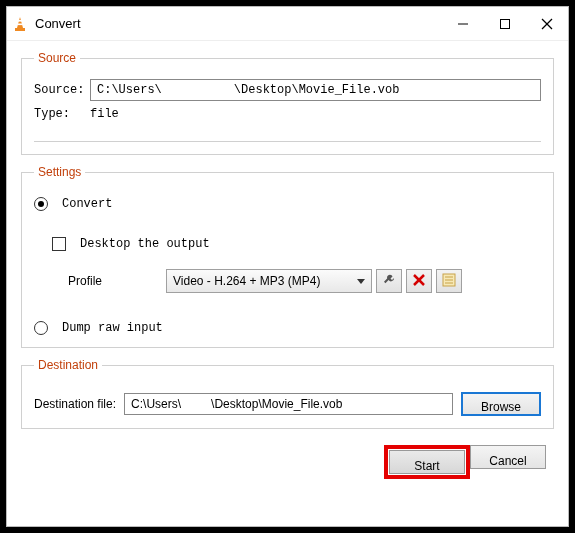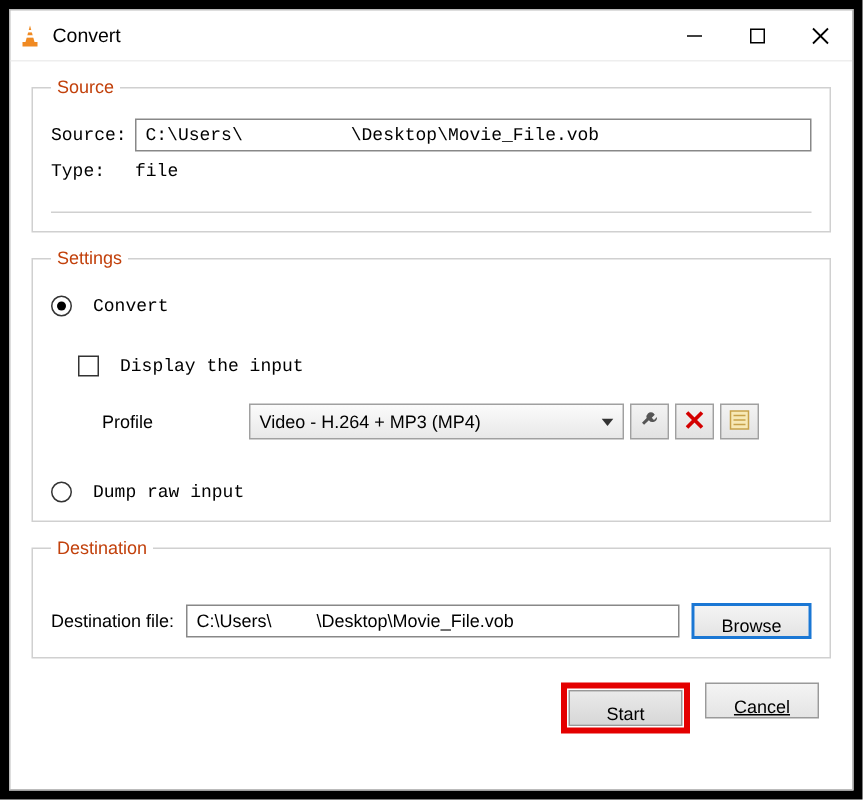--- a/index.html
+++ b/index.html
@@ -100,21 +100,21 @@
     flex: 0 0 14px;
   }
   .indent1 { margin-left: 18px; }
   .settings-body { display: flex; flex-direction: column; gap: 8px; margin-top: 4px; }
   .profile-row {
     display: flex; align-items: center; gap: 4px; margin-top: 10px;
     margin-left: 34px;
   }
   .profile-label { width: 94px; }
   .select {
-    width: 250px; height: 24px;
+    width: 206px; height: 24px;
     background: linear-gradient(#fbfbfb,#e8e8e8);
     border: 1px solid #a0a0a0;
     display: flex; align-items: center; justify-content: space-between;
     padding: 0 6px;
     font-size: 12px;
   }
   .iconbtn {
     width: 26px; height: 24px;
     border: 1px solid #a0a0a0;
     background: linear-gradient(#f3f3f3,#e2e2e2);
@@ -138,35 +138,35 @@
     font-size: 12px;
     font-family: inherit;
     display: inline-flex; align-items: flex-end; justify-content: center;
     min-width: 72px;
   }
   .btn.browse {
     border: 2px solid #1a77d4;
     min-width: 80px;
   }
   .footer {
-    display: flex; justify-content: flex-end; gap: 10px;
+    display: flex; justify-content: flex-end; 
     padding-right: 8px;
     margin-top: 6px;
   }
   .start-wrap {
     border: 4px solid #e40000;
     display: inline-flex;
     padding: 1px;
   }
   .btn.start {
     border: 1px solid #999;
     min-width: 76px;
     background: linear-gradient(#eaeaea,#d7d7d7);
   }
-  .btn.cancel { min-width: 76px; border:1px solid #9a9a9a;text-decoration:underline;}
+  .btn.cancel { min-width: 76px; border:1px solid #9a9a9a;}
 </style>
 </head>
 <body>
 
 <div class="window">
   <div class="titlebar">
     <div class="icon-slot">
       <span class="vlc-cone">
         <svg width="14" height="16" viewBox="0 0 14 16">
           <polygon points="7,1 10,12 4,12" fill="#f08a22"></polygon>
@@ -216,21 +216,21 @@
       <div class="settings-body">
         <div class="row">
           <span class="radio">
               <span class="dot"></span>
             </span>
           <span class="lbl">Convert</span>
         </div>
 
         <div class="row indent1" style="margin-top:18px">
           <span class="checkbox"></span>
-          <span class="lbl">Display the input</span>
+          <span class="lbl">Desktop the output</span>
         </div>
 
         <div class="profile-row">
           <span class="lbl profile-label">Profile</span>
           <div class="select">
             <span>Video - H.264 + MP3 (MP4)</span>
             <span>
               <svg width="8" height="6">
                   <polygon points="0,0 8,0 4,5" fill="#333"></polygon>
                 </svg>
@@ -265,21 +265,21 @@
 
         <div class="row" style="margin-top:20px">
           <span class="radio"></span>
           <span class="lbl">Dump raw input</span>
         </div>
       </div>
     </fieldset>
 
     <fieldset>
       <legend>Destination</legend>
-      <div class="dest-row" style="margin-top:22px">
+      <div class="dest-row" style="margin-top:12px">
         <span class="lbl">Destination file:</span>
         <input class="dest-input" value="C:\Users\         \Desktop\Movie_File.vob" style="">
         <button class="btn browse">
             <span>Browse</span>
           </button>
       </div>
     </fieldset>
 
     <div class="footer">
       <span class="start-wrap">

